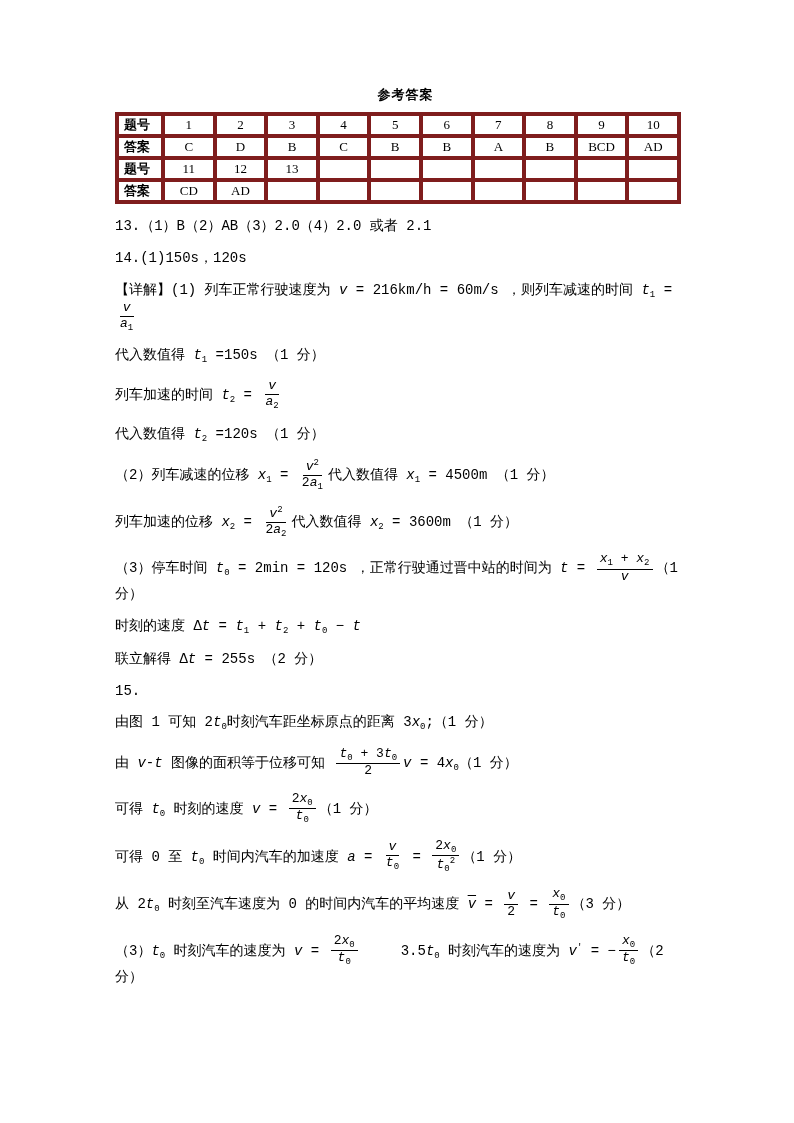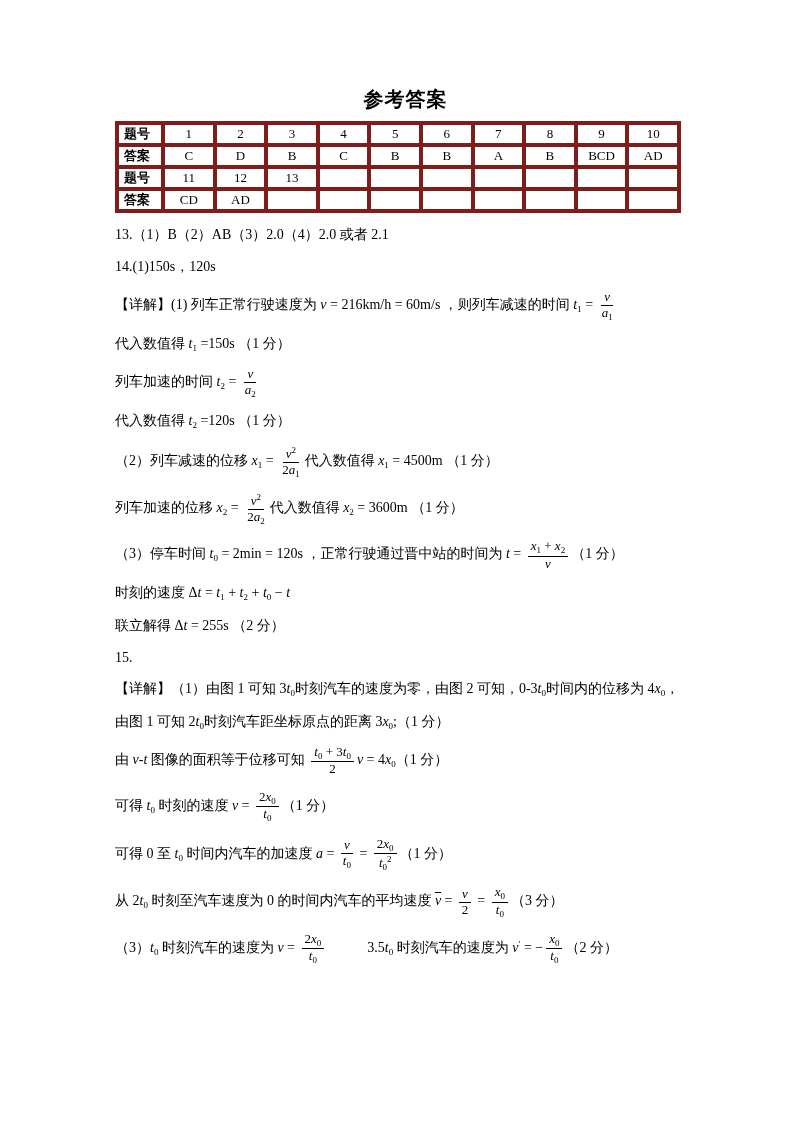--- a/index.html
+++ b/index.html
@@ -6,34 +6,34 @@
   html, body { margin: 0; padding: 0; }
   body {
     width: 794px; height: 1123px;
     background: #ffffff; color: #000000;
     font-family: "Liberation Serif", "DejaVu Serif", serif;
     overflow: hidden;
   }
   .page { padding: 86px 98px 40px 115px; }
   .doc-title {
     text-align: center; font-weight: bold;
-    font-size: 20px; margin: 0 0 8px 0; letter-spacing: 1px;
+    font-size: 13px; margin: 0 0 8px 0; letter-spacing: 1px;
   }
   table.answers {
     border-collapse: collapse; width: 566px; table-layout: fixed;
   }
   table.answers col.label-col { width: 46px; }
   table.answers td {
     border: 4px solid #7f1d1d; height: 21px; font-size: 13px;
     text-align: center; padding: 0 3px; overflow: hidden; white-space: nowrap;
   }
   table.answers td.rowhead {
     font-weight: bold; text-align: left; padding-left: 5px;
   }
-  .lines { font-size: 14px; line-height: 1.35; }
+  .lines { font-size: 14px; line-height: 1.35; font-family: Liberation Mono, monospace; }
   .line { margin: 13px 0; }
   .txt { white-space: pre-wrap; }
   .var { font-style: italic; }
   .sub { font-size: 9px; vertical-align: -3px; font-style: normal; }
   .sup { font-size: 9px; vertical-align: 5px; font-style: normal; }
   .bar { font-style: italic; text-decoration: overline; }
   .gap { display: inline-block; width: 40px; }
   .frac {
     display: inline-flex; flex-direction: column; align-items: center;
     vertical-align: middle; margin: 0 3px; line-height: 1.15; font-size: 13px;
@@ -138,21 +138,20 @@
           <span class="num"><span class="var">v</span><span class="sup">2</span></span>
           <span class="den"><span class="txt">2</span><span class="var">a</span><span class="sub">2</span></span>
         </span><span class="txt">代入数值得 </span><span class="var">x</span><span class="sub">2</span><span class="txt"> = 3600m （1 分）</span></div>
       <div class="line"><span class="txt">（3）停车时间 </span><span class="var">t</span><span class="sub">0</span><span class="txt"> = 2min = 120s ，正常行驶通过晋中站的时间为 </span><span class="var">t</span><span class="txt"> = </span><span class="frac">
           <span class="num"><span class="var">x</span><span class="sub">1</span><span class="txt"> + </span><span class="var">x</span><span class="sub">2</span></span>
           <span class="den"><span class="var">v</span></span>
         </span><span class="txt">（1 分）</span></div>
       <div class="line"><span class="txt">时刻的速度 Δ</span><span class="var">t</span><span class="txt"> = </span><span class="var">t</span><span class="sub">1</span><span class="txt"> + </span><span class="var">t</span><span class="sub">2</span><span class="txt"> + </span><span class="var">t</span><span class="sub">0</span><span class="txt"> − </span><span class="var">t</span></div>
       <div class="line"><span class="txt">联立解得 Δ</span><span class="var">t</span><span class="txt"> = 255s （2 分）</span></div>
       <div class="line"><span class="txt">15.</span></div>
-      <div class="line"><span class="txt">【详解】（1）由图 1 可知 3</span><span class="var">t</span><span class="sub">0</span><span class="txt">时刻汽车的速度为零，由图 2 可知，0-3</span><span class="var">t</span><span class="sub">0</span><span class="txt">时间内的位移为 4</span><span class="var">x</span><span class="sub">0</span><span class="txt">，</span></div>
       <div class="line"><span class="txt">由图 1 可知 2</span><span class="var">t</span><span class="sub">0</span><span class="txt">时刻汽车距坐标原点的距离 3</span><span class="var">x</span><span class="sub">0</span><span class="txt">;（1 分）</span></div>
       <div class="line"><span class="txt">由 </span><span class="var">v</span><span class="txt">-</span><span class="var">t</span><span class="txt"> 图像的面积等于位移可知 </span><span class="frac">
           <span class="num"><span class="var">t</span><span class="sub">0</span><span class="txt"> + 3</span><span class="var">t</span><span class="sub">0</span></span>
           <span class="den"><span class="txt">2</span></span>
         </span><span class="var">v</span><span class="txt"> = 4</span><span class="var">x</span><span class="sub">0</span><span class="txt">（1 分）</span></div>
       <div class="line"><span class="txt">可得 </span><span class="var">t</span><span class="sub">0</span><span class="txt"> 时刻的速度 </span><span class="var">v</span><span class="txt"> = </span><span class="frac">
           <span class="num"><span class="txt">2</span><span class="var">x</span><span class="sub">0</span></span>
           <span class="den"><span class="var">t</span><span class="sub">0</span></span>
         </span><span class="txt">（1 分）</span></div>
       <div class="line"><span class="txt">可得 0 至 </span><span class="var">t</span><span class="sub">0</span><span class="txt"> 时间内汽车的加速度 </span><span class="var">a</span><span class="txt"> = </span><span class="frac">

